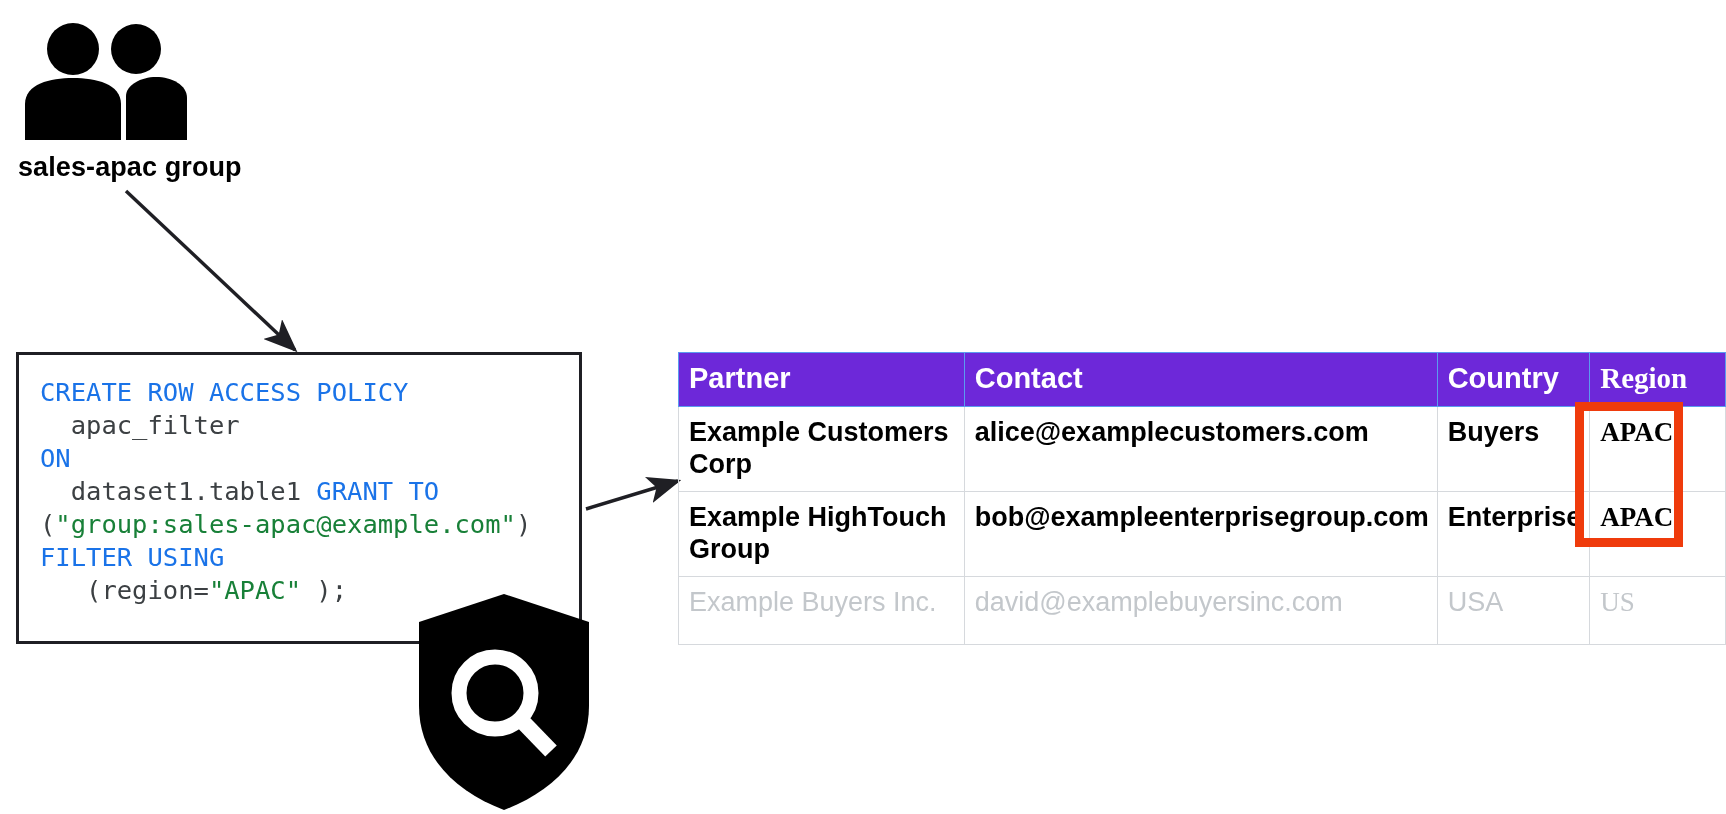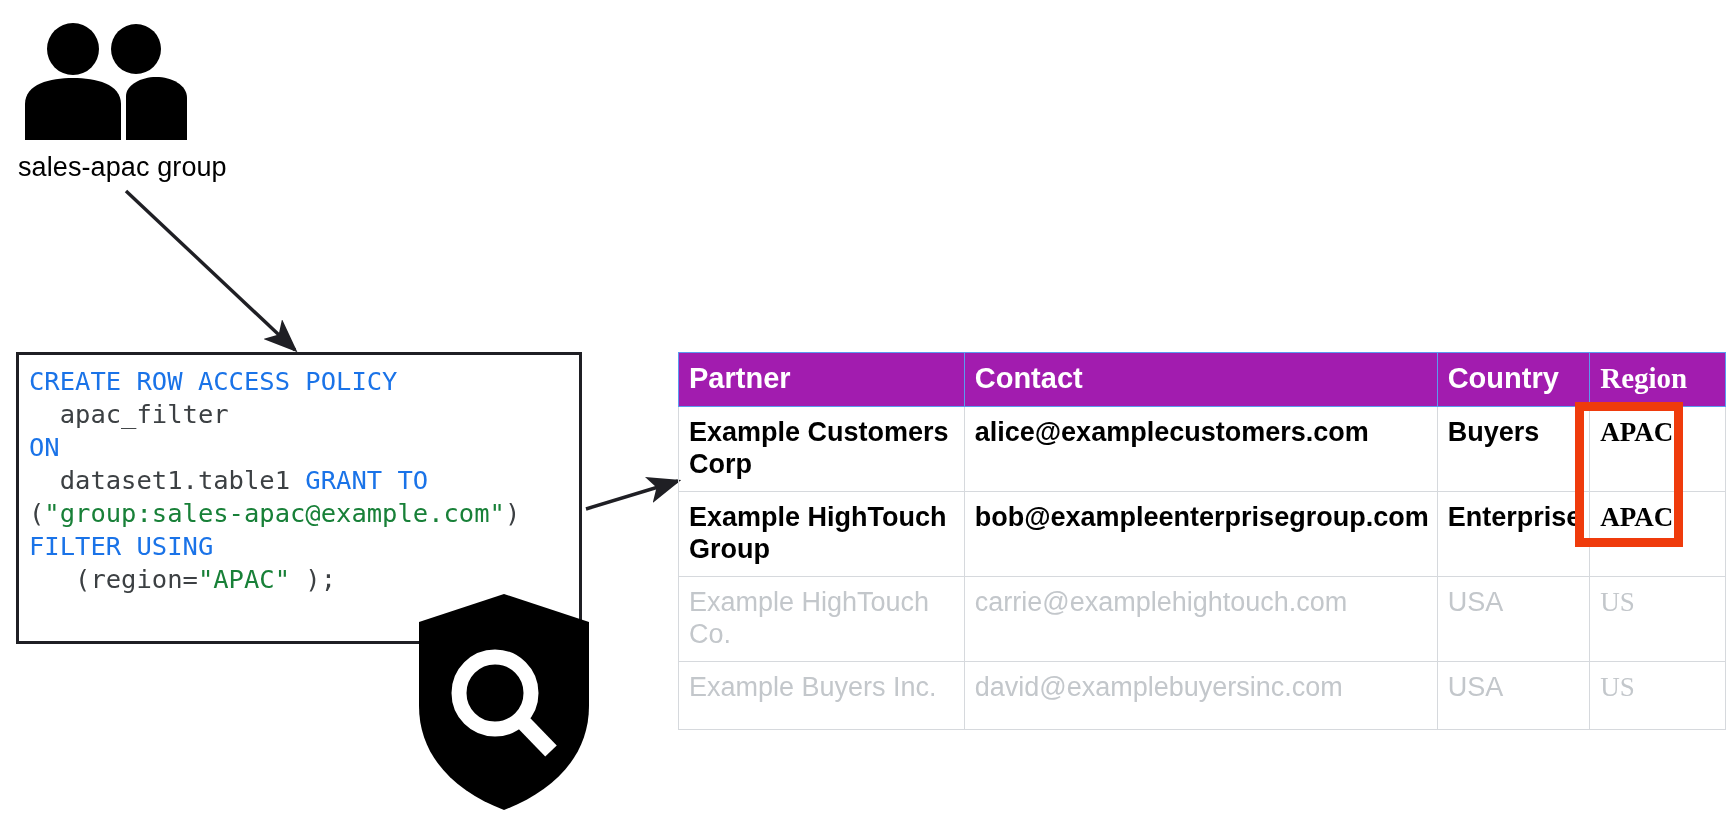--- a/index.html
+++ b/index.html
@@ -28,20 +28,21 @@
     height: 120px;
   }
   #group-label {
     position: absolute;
     left: 18px;
     top: 152px;
     font-size: 27px;
     color: #000000;
     white-space: nowrap;
     letter-spacing: 0.1px;
+    font-weight: bold;
   }
 
   
   .arrow-layer {
     position: absolute;
     left: 0;
     top: 0;
     width: 1726px;
     height: 814px;
     pointer-events: none;
@@ -55,21 +56,21 @@
     width: 566px;
     height: 292px;
     border: 3px solid #1f1f24;
     background: #ffffff;
     box-sizing: border-box;
   }
   #code-text {
     position: absolute;
     left: 6px;
     top: 6px;
-    margin: 4px;
+    margin: 15px;
     font-family: "DejaVu Sans Mono", "Liberation Mono", monospace;
     font-size: 25.5px;
     line-height: 33px;
     white-space: pre;
     color: #3c4043;
   }
   .kw  { color: #1a73e8; }
   .str { color: #188038; }
   .pl  { color: #3c4043; }
 
@@ -93,21 +94,21 @@
   }
   #partner-table th,
   #partner-table td {
     border: 1px solid #d6d9dd;
     padding: 10px 8px 10px 10px;
     vertical-align: top;
     text-align: left;
     box-sizing: border-box;
   }
   #partner-table thead th {
-    background: #a21caf;
+    background: #6d28d9;
     color: #ffffff;
     font-weight: bold;
     border: 1px solid #5b9bf0;
     font-size: 29px;
     padding-top: 9px;
     padding-bottom: 11px;
     line-height: 1.15;
   }
   #partner-table tbody tr.active td {
     color: #000000;
@@ -194,26 +195,20 @@
         <td class="col-country">Buyers</td>
         <td class="col-region">APAC</td>
       </tr>
       <tr class="active">
         <td class="col-partner">Example HighTouch Group</td>
         <td class="col-contact">bob@exampleenterprisegroup.com</td>
         <td class="col-country">Enterprise</td>
         <td class="col-region">APAC</td>
       </tr>
       <tr class="dimmed">
-        <td class="col-partner">Example HighTouch Co.</td>
-        <td class="col-contact">carrie@examplehightouch.com</td>
-        <td class="col-country">USA</td>
-        <td class="col-region">US</td>
-      </tr>
-      <tr class="dimmed">
         <td class="col-partner">Example Buyers Inc.</td>
         <td class="col-contact">david@examplebuyersinc.com</td>
         <td class="col-country">USA</td>
         <td class="col-region">US</td>
       </tr>
     </tbody>
   </table>
 
   <div id="region-highlight"></div>
 

